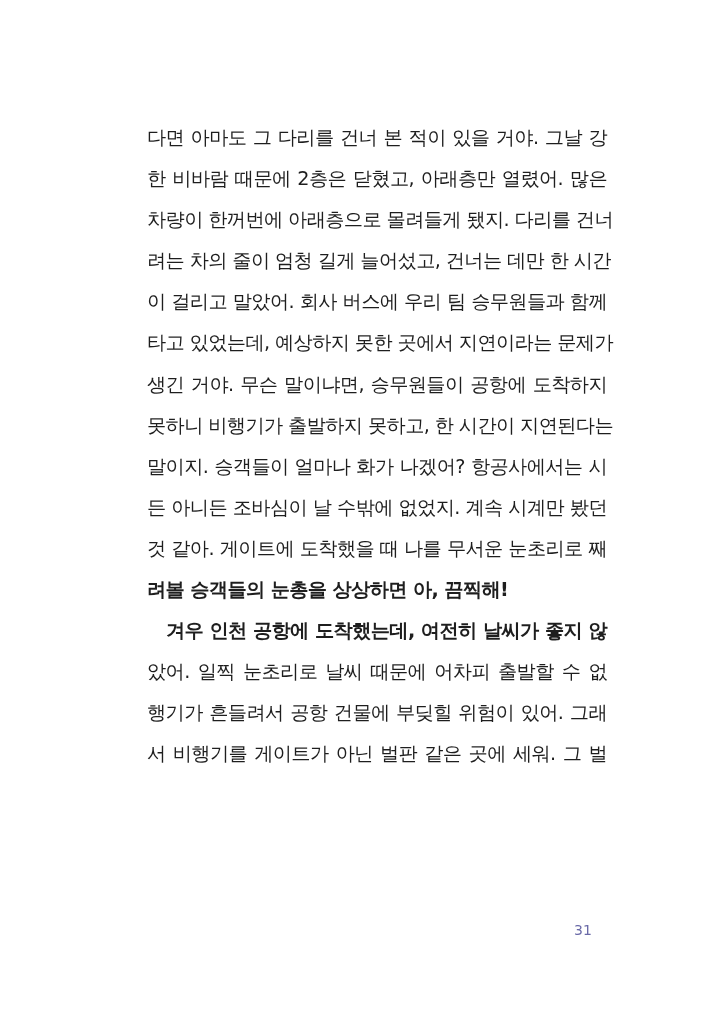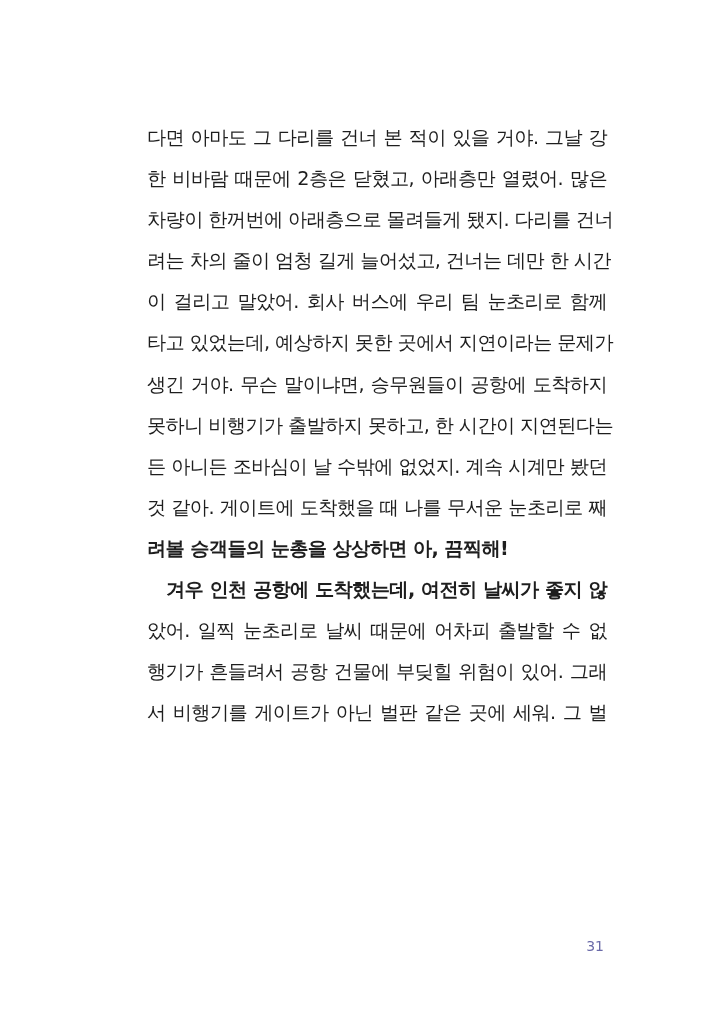--- a/index.html
+++ b/index.html
@@ -45,41 +45,40 @@
     }
     .line.indent {
       padding-left: 19px;
       font-weight: bold;
     }
     .page-number {
       position: absolute;
       left: 574px;
       top: 918px;
       width: 30px;
-      text-align: right;
       font-family: "DejaVu Sans", "Liberation Sans", sans-serif;
       font-size: 14px;
       color: #6a6aa8;
-      margin-top: 16px;
     }
   </style>
 </head>
 <body>
 
 <div class="page">
   <div class="text-block">
     <div>
       <span class="line">다면 아마도 그 다리를 건너 본 적이 있을 거야. 그날 강</span>
       <span class="line">한 비바람 때문에 2층은 닫혔고, 아래층만 열렸어. 많은</span>
       <span class="line">차량이 한꺼번에 아래층으로 몰려들게 됐지. 다리를 건너</span>
       <span class="line">려는 차의 줄이 엄청 길게 늘어섰고, 건너는 데만 한 시간</span>
-      <span class="line">이 걸리고 말았어. 회사 버스에 우리 팀 눈초리로 함께</span>
+      <span class="line">이 걸리고 말았어. 회사 버스에 우리 팀 승무원들과 함께</span>
       <span class="line">타고 있었는데, 예상하지 못한 곳에서 지연이라는 문제가</span>
       <span class="line">생긴 거야. 무슨 말이냐면, 승무원들이 공항에 도착하지</span>
       <span class="line">못하니 비행기가 출발하지 못하고, 한 시간이 지연된다는</span>
+      <span class="line">말이지. 승객들이 얼마나 화가 나겠어? 항공사에서는 시</span>
       <span class="line">든 아니든 조바심이 날 수밖에 없었지. 계속 시계만 봤던</span>
       <span class="line">것 같아. 게이트에 도착했을 때 나를 무서운 눈초리로 째</span>
       <span class="line last-of-para">려볼 승객들의 눈총을 상상하면 아, 끔찍해!</span>
     </div>
     <div>
       <span class="line indent">겨우 인천 공항에 도착했는데, 여전히 날씨가 좋지 않</span>
       <span class="line">았어. 일찍 눈초리로 날씨 때문에 어차피 출발할 수 없</span>
       <span class="line">행기가 흔들려서 공항 건물에 부딪힐 위험이 있어. 그래</span>
       <span class="line">서 비행기를 게이트가 아닌 벌판 같은 곳에 세워. 그 벌</span>
     </div>

